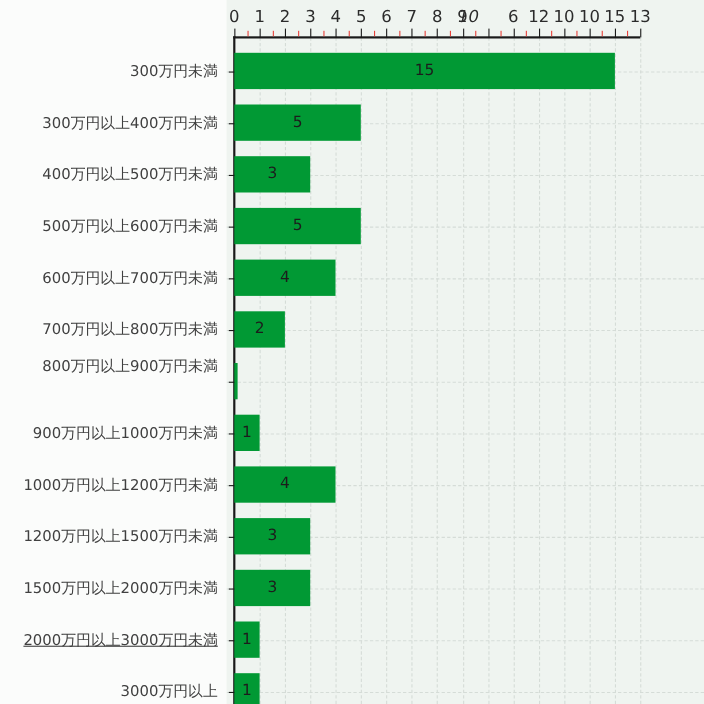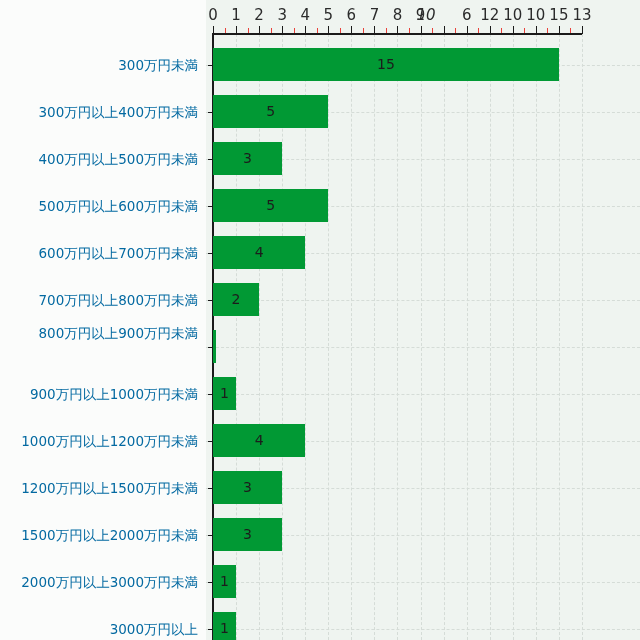--- a/index.html
+++ b/index.html
@@ -108,21 +108,21 @@
     transform: translateX(-50%);
     white-space: nowrap;
     pointer-events: none;
   }
 
   
   .ytick-label {
     position: absolute;
     right: 442px;
     font-size: 13.5px;
-    color: #0369a1;
+    color: #404040;
     white-space: nowrap;
     line-height: 16px;
     text-align: left;
   }
   .ytick-mark {
     position: absolute;
     left: 2px;
     width: 5px;
     height: 1px;
     background: #1a1a1a;
@@ -269,17 +269,17 @@
       <div class="ytick-label" style="top: 103.5px;">300万円以上400万円未満</div>
       <div class="ytick-label" style="top: 150.5px;">400万円以上500万円未満</div>
       <div class="ytick-label" style="top: 197.5px;">500万円以上600万円未満</div>
       <div class="ytick-label" style="top: 244.5px;">600万円以上700万円未満</div>
       <div class="ytick-label" style="top: 291.5px;">700万円以上800万円未満</div>
       <div class="ytick-label" style="top: 325px;">800万円以上900万円未満</div>
       <div class="ytick-label" style="top: 385.5px;">900万円以上1000万円未満</div>
       <div class="ytick-label" style="top: 432.5px;">1000万円以上1200万円未満</div>
       <div class="ytick-label" style="top: 479.5px;">1200万円以上1500万円未満</div>
       <div class="ytick-label" style="top: 526.5px;">1500万円以上2000万円未満</div>
-      <div class="ytick-label" style="top: 573.5px;">2000万円以上3000万円未満</div>
+      <div class="ytick-label" style="top: 573.5px; text-decoration: underline;">2000万円以上3000万円未満</div>
       <div class="ytick-label" style="top: 620.5px;">3000万円以上</div>
     </div>
 
 </div>
 
 </body></html>

